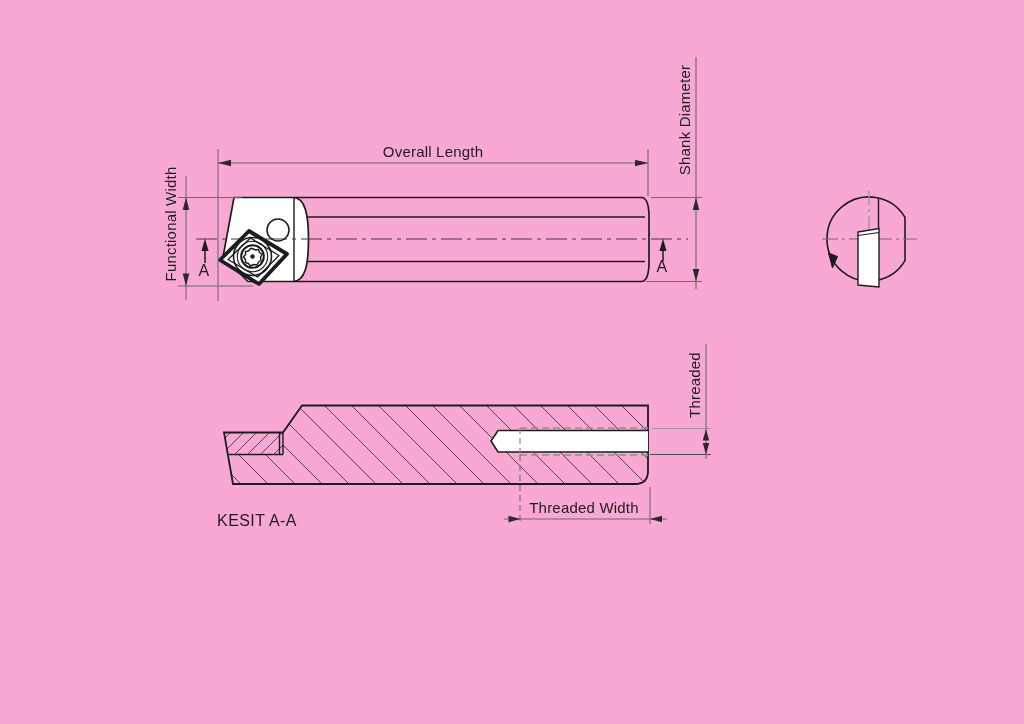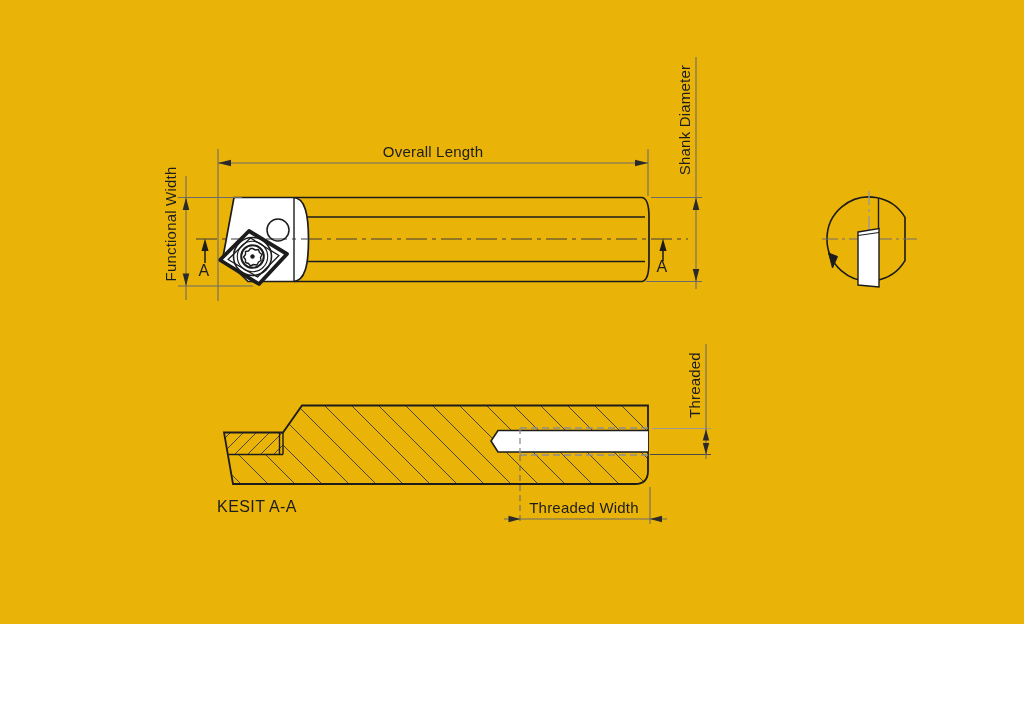--- a/index.html
+++ b/index.html
@@ -1,19 +1,19 @@
 <!DOCTYPE html>
 <html><head>
 <meta charset="utf-8">
 <style>
   html,body{margin:0;padding:0;background:#fff;}
   .canvas{
     position:relative;
-    width:1024px;height:624px;
-    background:#eab308;
+    width:1024px;height:724px;
+    background:#f9a8d4;
     font-family:"Liberation Sans", sans-serif;
     overflow:hidden;
   }
   .canvas svg{position:absolute;left:0;top:0;}
   .lbl{
     position:absolute;
     transform:translate(-50%,-50%);
     font-size:15px;
     color:#1d1d1d;
     white-space:nowrap;
@@ -156,19 +156,19 @@
   <div class="lbl" style="left:433px;top:151px;">Overall Length</div>
 
   <div class="lbl rot" style="left:684px;top:120px;">Shank Diameter</div>
 
   <div class="lbl rot" style="left:170px;top:224px;">Functional Width</div>
 
   <div class="lbl rot" style="left:694px;top:385px;">Threaded</div>
 
   <div class="lbl" style="left:584px;top:507px;">Threaded Width</div>
 
-  <div class="lbl section" style="left:257px;top:507px;">KESIT A-A</div>
+  <div class="lbl section" style="left:257px;top:521px;">KESIT A-A</div>
 
   <div class="lbl marker" style="left:204px;top:271px;">A</div>
 
   <div class="lbl marker" style="left:662px;top:267px;">A</div>
 
 </div>
 
 </body></html>

